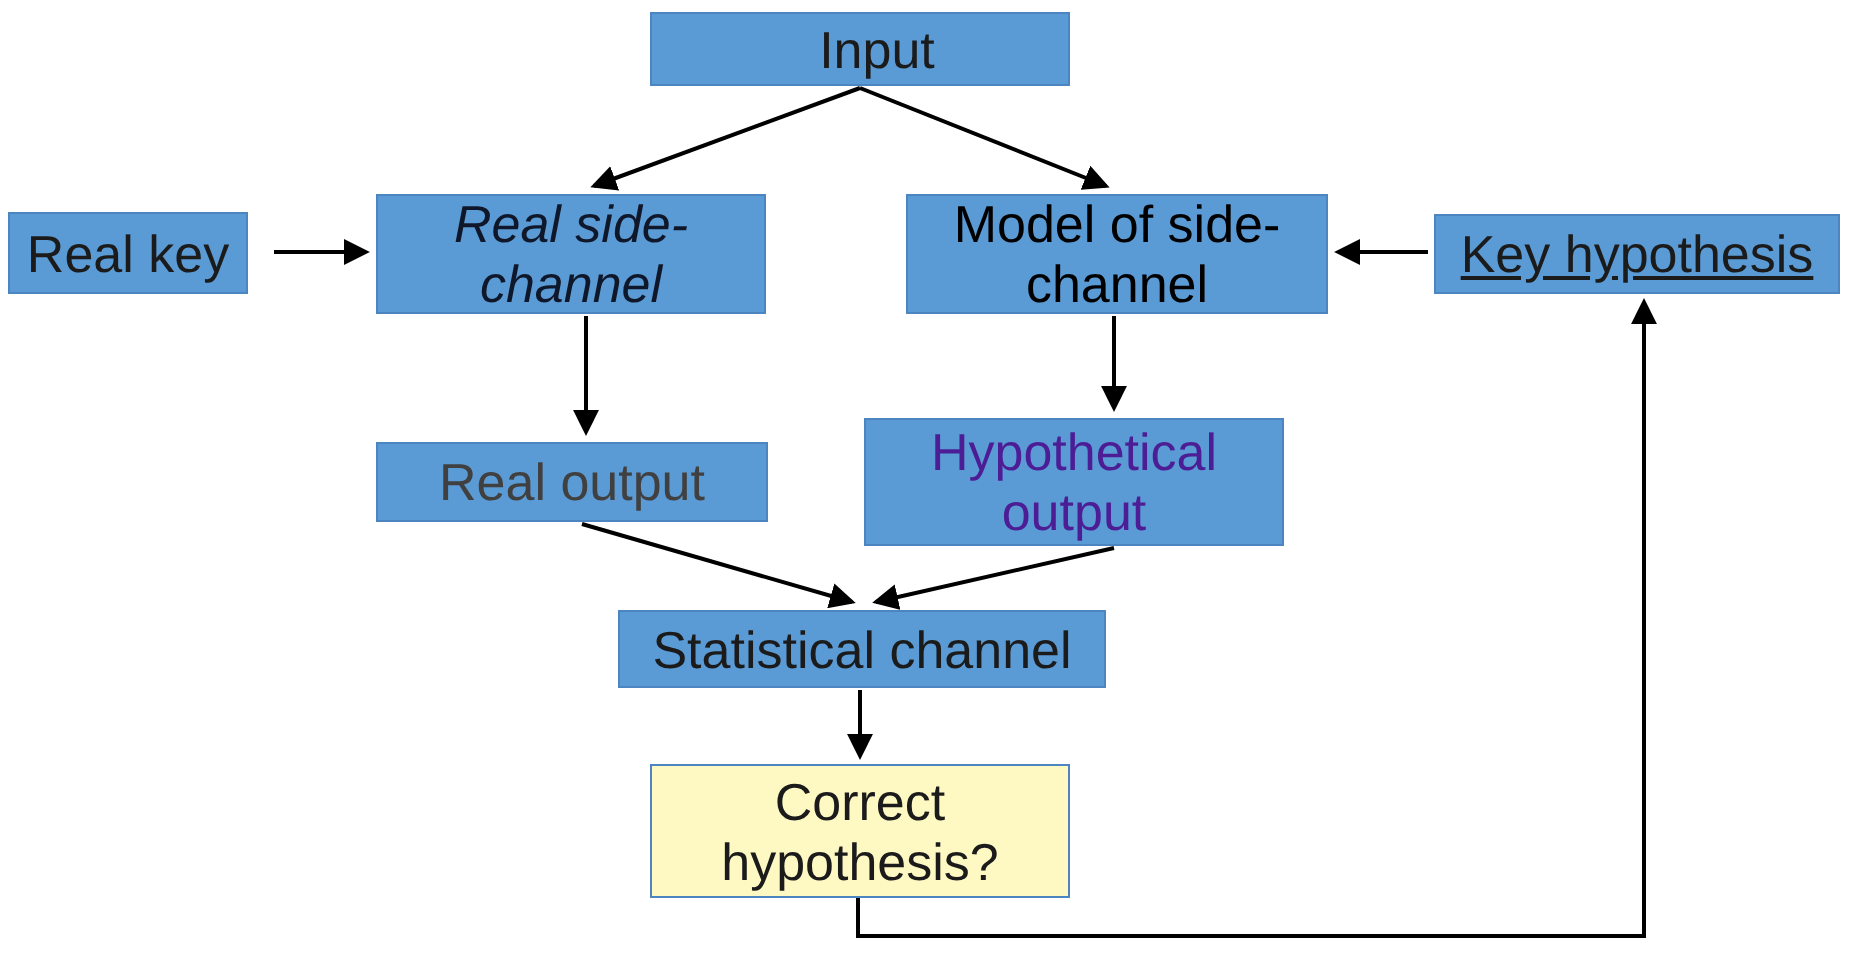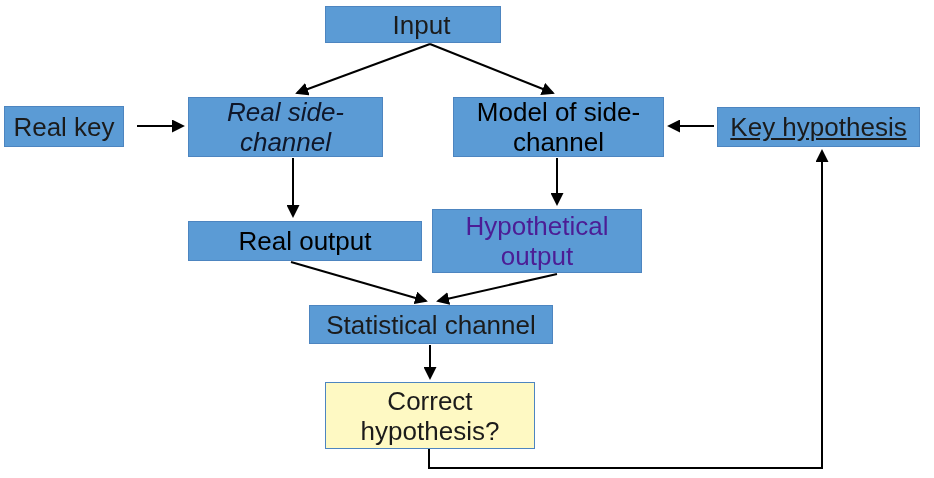--- a/index.html
+++ b/index.html
@@ -53,27 +53,27 @@
         <polyline points="714,126 669,126" fill="none" stroke="#000000" stroke-width="2" marker-end="url(#arrowhead)"></polyline>
         <polyline points="293,158 293,216" fill="none" stroke="#000000" stroke-width="2" marker-end="url(#arrowhead)"></polyline>
         <polyline points="557,158 557,204" fill="none" stroke="#000000" stroke-width="2" marker-end="url(#arrowhead)"></polyline>
         <polyline points="291,262 426,301" fill="none" stroke="#000000" stroke-width="2" marker-end="url(#arrowhead)"></polyline>
         <polyline points="557,274 438,301" fill="none" stroke="#000000" stroke-width="2" marker-end="url(#arrowhead)"></polyline>
         <polyline points="430,345 430,378" fill="none" stroke="#000000" stroke-width="2" marker-end="url(#arrowhead)"></polyline>
         <polyline points="429,449 429,468 822,468 822,151" fill="none" stroke="#000000" stroke-width="2" marker-end="url(#arrowhead)"></polyline>
       </g>
   </svg>
   <div id="node-group">
-      <div class="node" style="left: 325px; top: 6px; width: 176px; height: 37px; background: rgb(91, 155, 213); border: 1px solid rgb(77, 133, 192); color: rgb(27, 27, 27); padding-left: 17px;">Input</div>
+      <div class="node" style="left: 325px; top: 6px; width: 210px; height: 37px; background: rgb(91, 155, 213); border: 1px solid rgb(77, 133, 192); color: rgb(27, 27, 27); padding-left: 17px;">Input</div>
       <div class="node" style="left: 4px; top: 106px; width: 120px; height: 41px; background: rgb(91, 155, 213); border: 1px solid rgb(77, 133, 192); color: rgb(27, 27, 27);">Real key</div>
       <div class="node" style="left: 188px; top: 97px; width: 195px; height: 60px; background: rgb(91, 155, 213); border: 1px solid rgb(77, 133, 192); color: #0f172a; font-style: italic;">Real side-
 channel</div>
       <div class="node" style="left: 453px; top: 97px; width: 211px; height: 60px; background: rgb(91, 155, 213); border: 1px solid rgb(77, 133, 192); color: #000000;">Model of side-
 channel</div>
       <div class="node" style="left: 717px; top: 107px; width: 203px; height: 40px; background: rgb(91, 155, 213); border: 1px solid rgb(77, 133, 192); color: rgb(27, 27, 27); text-decoration: underline;">Key hypothesis</div>
-      <div class="node" style="left: 188px; top: 221px; width: 234px; height: 40px; background: rgb(91, 155, 213); border: 1px solid rgb(77, 133, 192); color: #000000;">Real output</div>
+      <div class="node" style="left: 188px; top: 221px; width: 196px; height: 40px; background: rgb(91, 155, 213); border: 1px solid rgb(77, 133, 192); color: #404040;">Real output</div>
       <div class="node" style="left: 432px; top: 209px; width: 210px; height: 64px; background: rgb(91, 155, 213); border: 1px solid rgb(77, 133, 192); color: #4c1d95;">Hypothetical
 output</div>
       <div class="node" style="left: 309px; top: 305px; width: 244px; height: 39px; background: rgb(91, 155, 213); border: 1px solid rgb(77, 133, 192); color: rgb(27, 27, 27);">Statistical channel</div>
       <div class="node" style="left: 325px; top: 382px; width: 210px; height: 67px; background: #fef9c3; border: 1px solid rgb(77, 133, 192); color: rgb(27, 27, 27);">Correct
 hypothesis?</div>
     </div>
 </div>
 
 </body></html>

